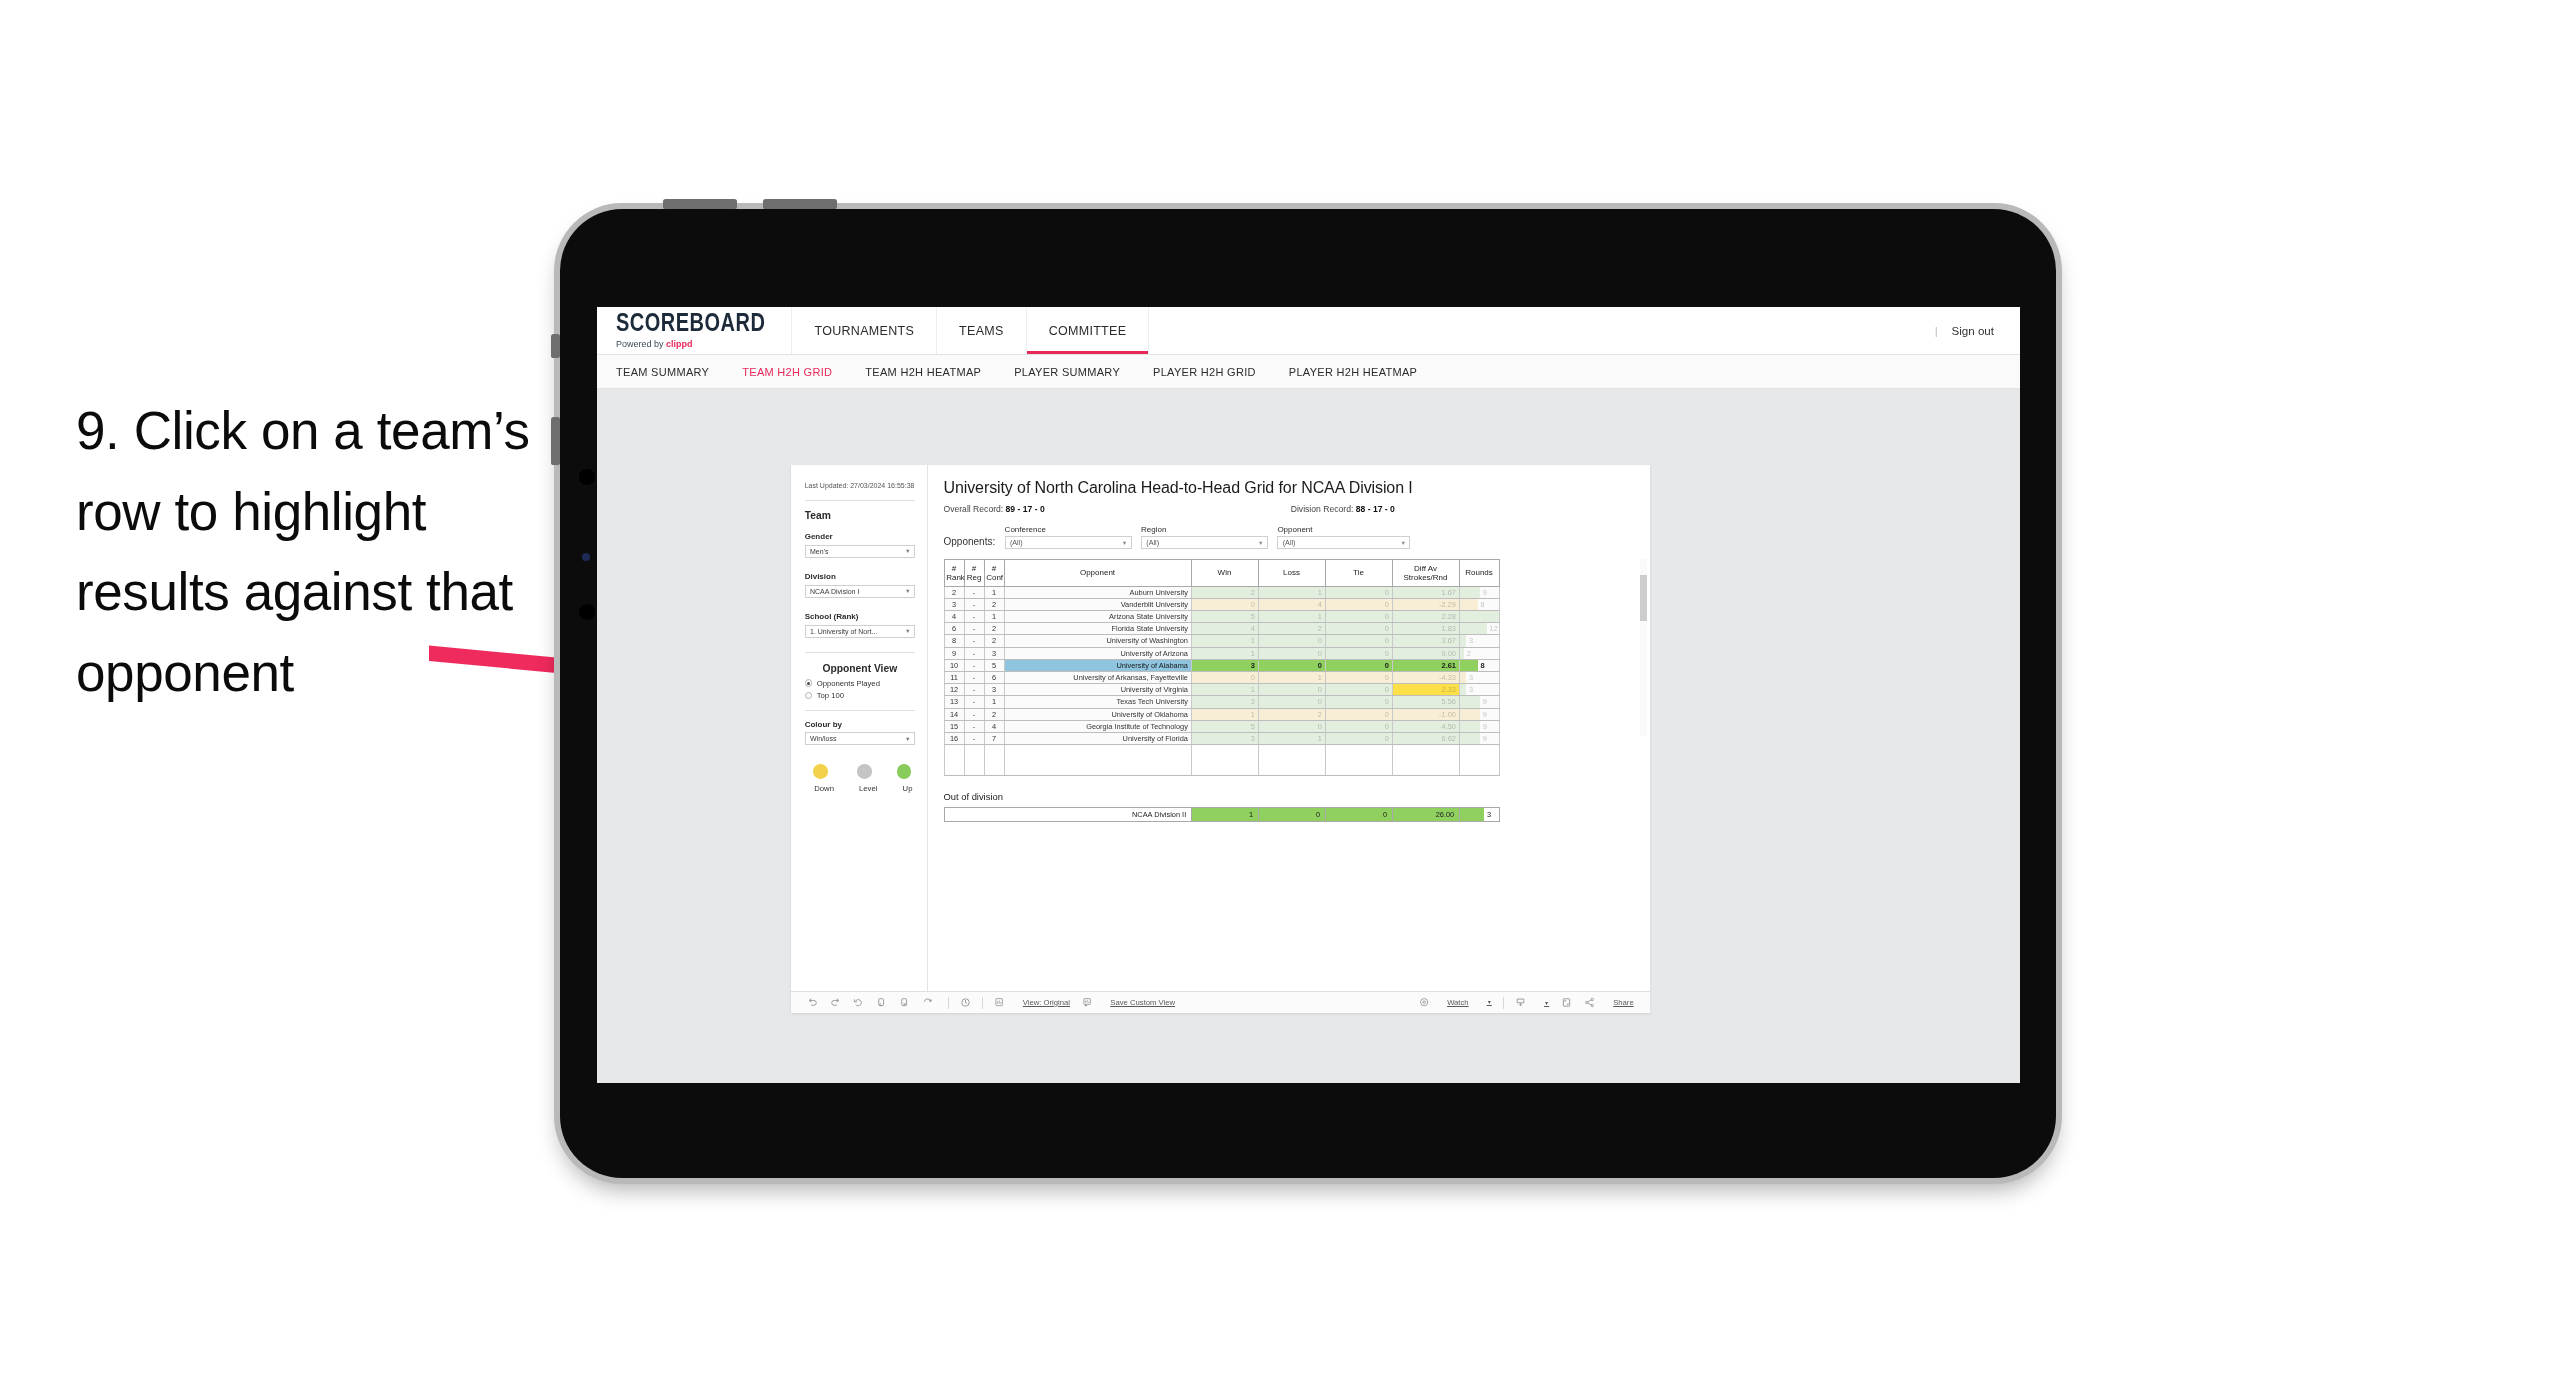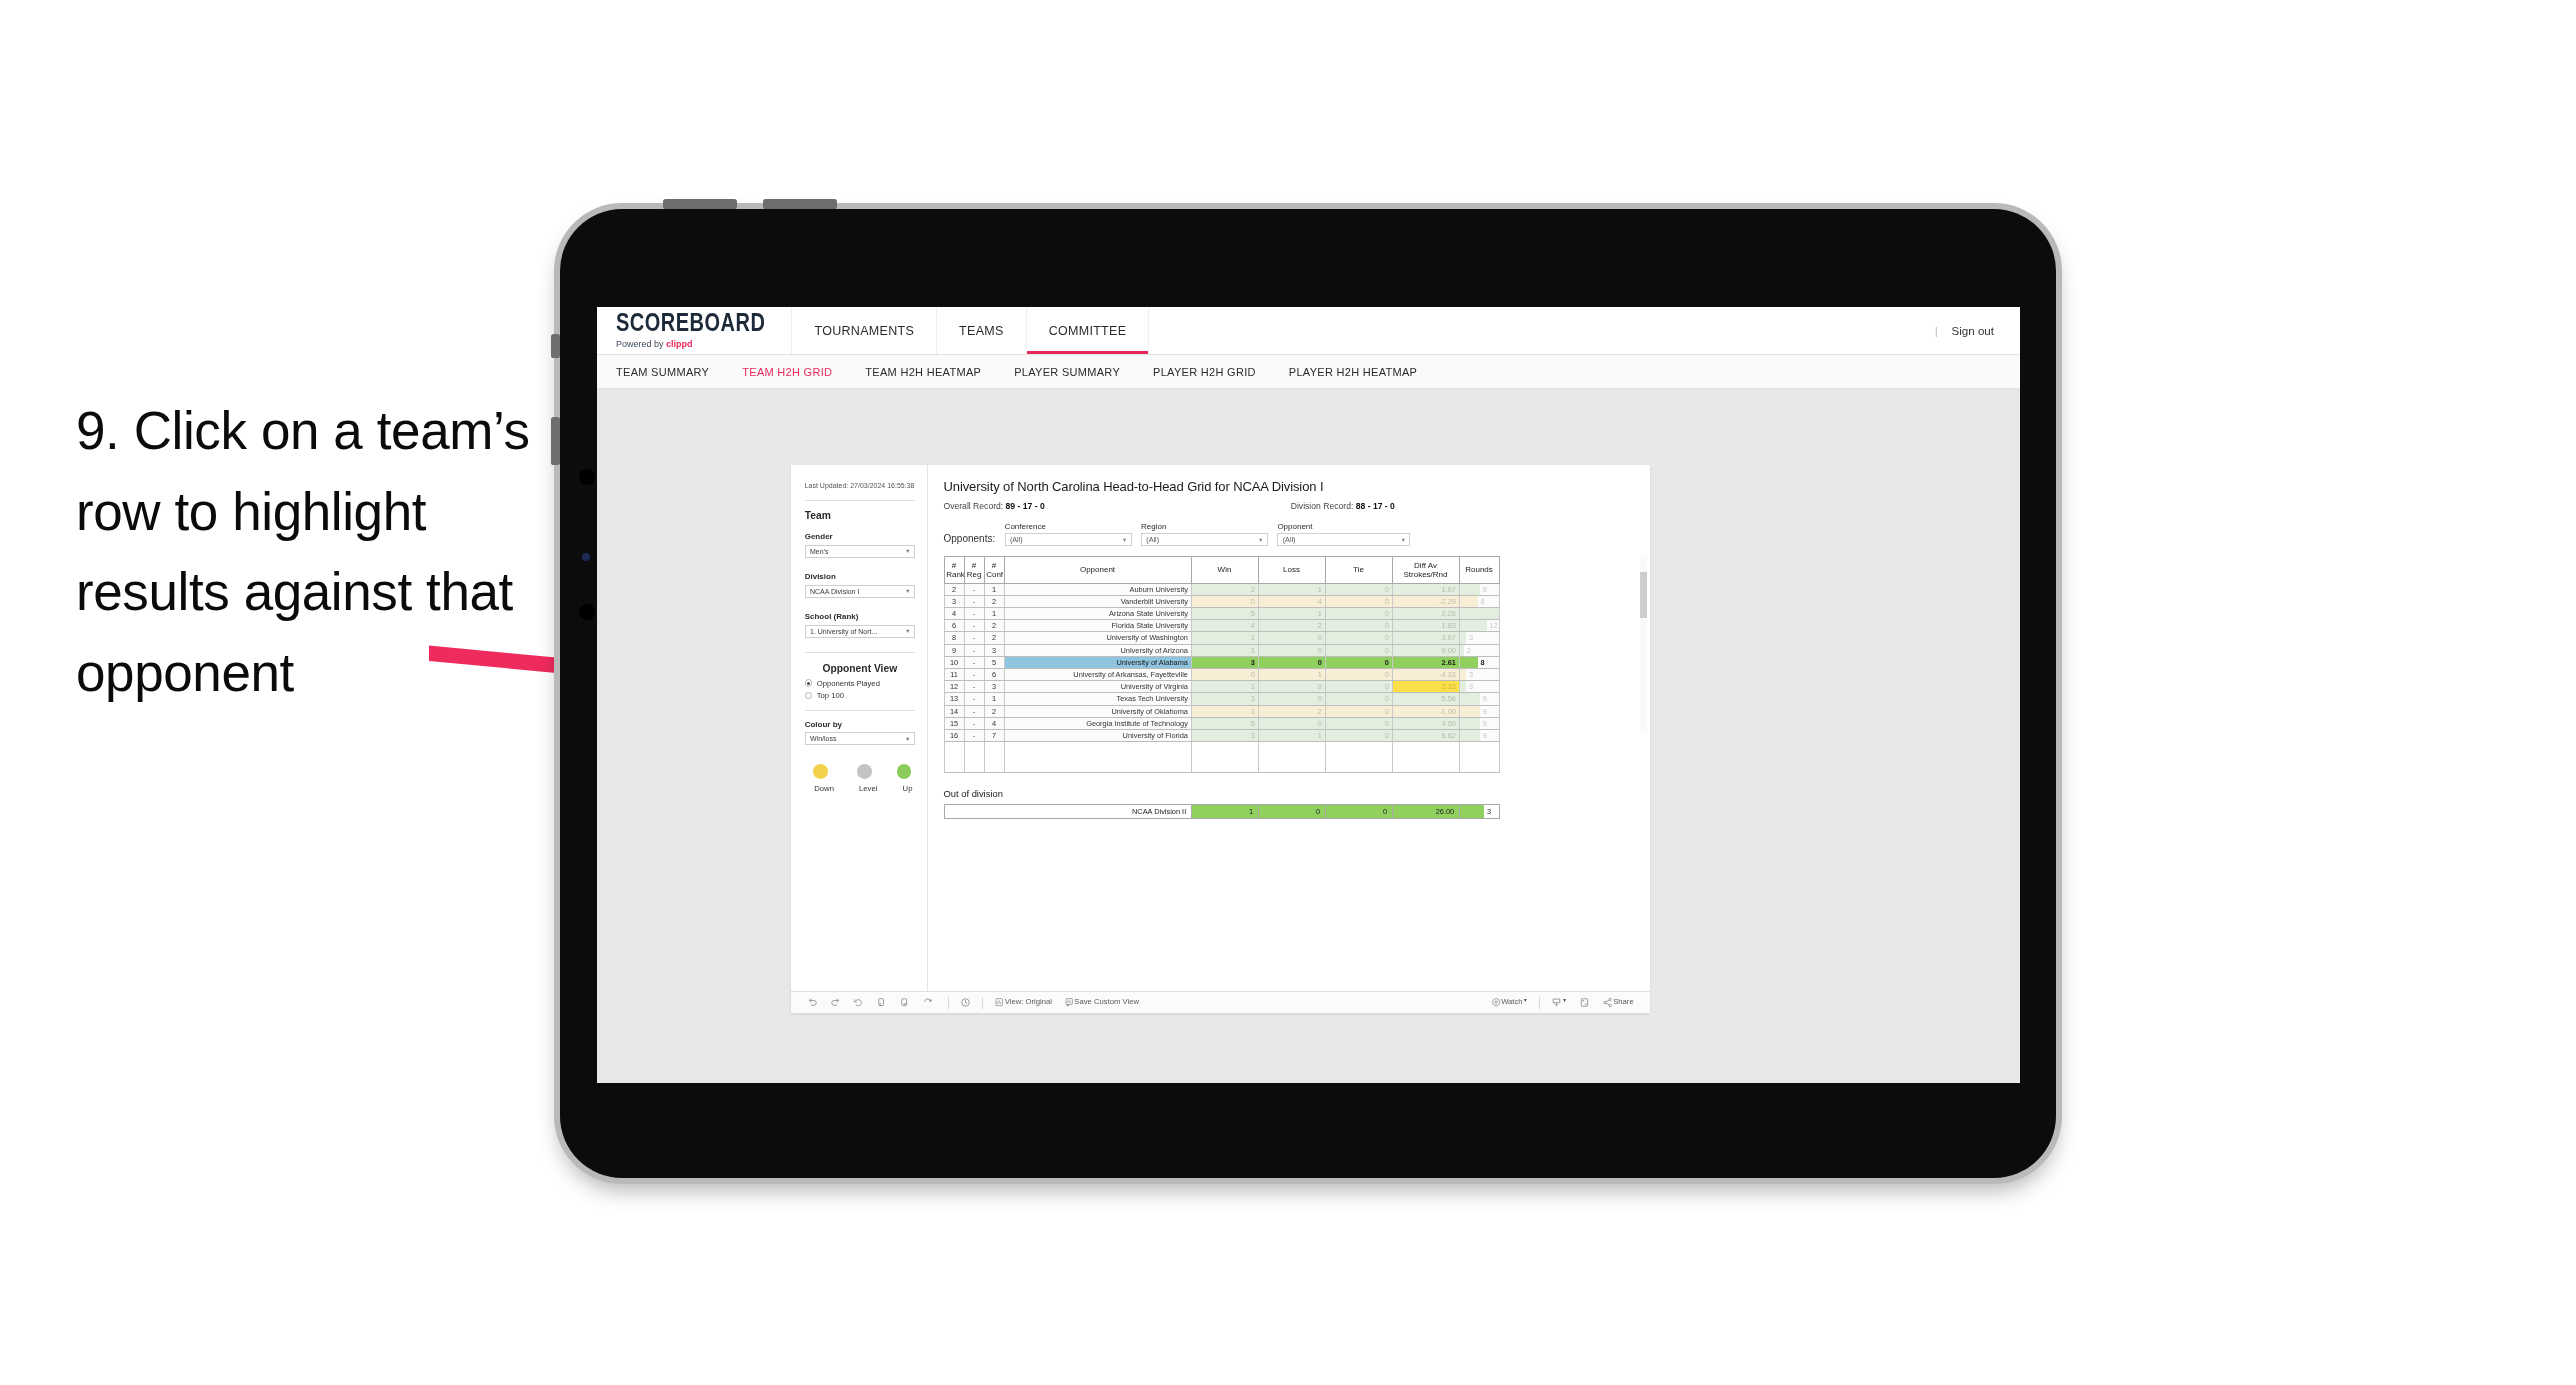--- a/index.html
+++ b/index.html
@@ -132,21 +132,21 @@
     display:flex; align-items:center; justify-content:center; background:#fff; flex:none;
   }
   .radio.on::after { content:""; width:3.4px; height:3.4px; border-radius:50%; background:#444; }
   #legend { display:flex; gap: 13.7px; justify-content:space-between; margin-top: 19px; padding: 0 2.6px; }
   .lg { text-align:center; }
   .lg .dot { width:14.6px; height:14.6px; border-radius:50%; margin: 0 auto 5.2px; }
   .lg .cap { font-size:7.7px; color:#333;padding-left:7px; }
 
   
   #main { flex:1; padding: 13.7px 12px 0 15.5px; overflow:hidden; position:relative; }
-  #viz-title { font-size: 13px; color:#1b1b1b; margin-bottom: 6.9px; letter-spacing:-0.1px; }
+  #viz-title { font-size: 16px; color:#1b1b1b; margin-bottom: 6.9px; letter-spacing:-0.1px; }
   #records { display:flex; font-size:8.6px; color:#444; margin-bottom: 11px; }
   #records .rec { width: 52%; }
   #records b { color:#111; font-weight:700; }
   #filters { display:flex; align-items:flex-end; gap: 9.4px; margin-bottom: 10.3px; }
   #filters .opp-lbl { font-size:10px; color:#333; padding-bottom: 2.6px; }
   .filt { }
   .filt .fl { font-size:8px; color:#2b2b2b; margin-bottom:2.6px; }
   .filt .fbox {
     height: 13px; border:0.9px solid #cfcfcf; background:#fff; display:flex;
     align-items:center; justify-content:space-between; padding:0 3.4px 0 4.3px;
@@ -200,21 +200,21 @@
   table.ood td.rnd { position:relative; padding:0; background:#fff; }
   table.ood td.rnd .bar { position:absolute; left:0; top:0; bottom:0; background:#8fd05f; }
   table.ood td.rnd .rv { position:absolute; top:0; bottom:0; display:flex; align-items:center; padding-left:3.4px; }
 
   
   #toolbar {
     height: 22px; border-top: 0.9px solid #e0e0e0; background:#fbfbfb;
     display:flex; align-items:center; gap: 0; padding: 0 10.3px;
     font-size: 7.7px; color:#4a4a4a;
   }
-  .tb { display:flex; align-items:flex-start; gap:0; padding: 0 6px; cursor:pointer; color:#5a5a5a; }
+  .tb { display:flex; align-items:center; gap:18px; padding: 0 6px; cursor:pointer; color:#5a5a5a;text-decoration:underline; }
   .tb svg { display:block; }
   .tbsep { width:0.9px; height:12px; background:#d8d8d8; margin: 0 5.2px; }
   .tb-spacer { flex: 1; }
 </style>
 </head>
 <body>
 
 <div id="instruction">9. Click on a team’s row to highlight results against that opponent</div>
 
 <svg id="arrow-svg" viewBox="0 0 760 150">

